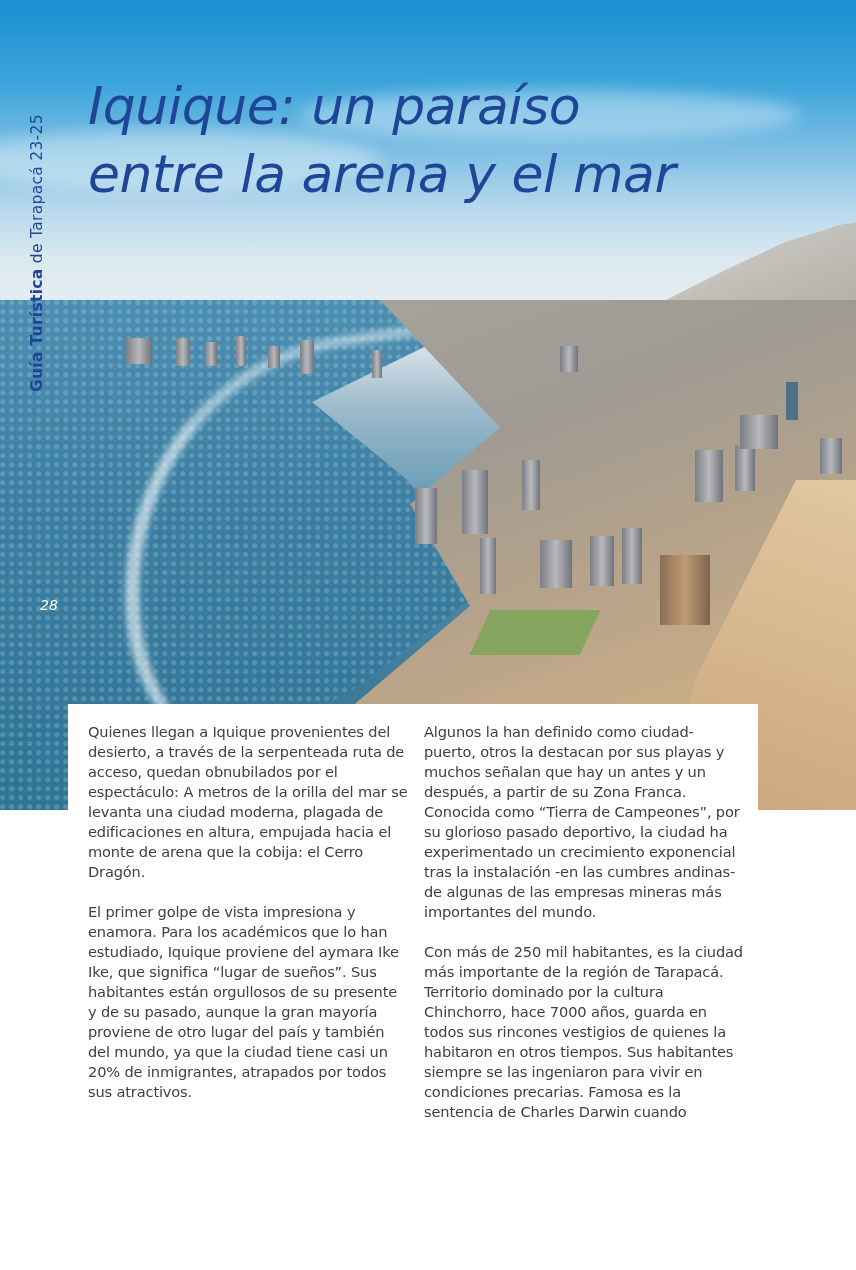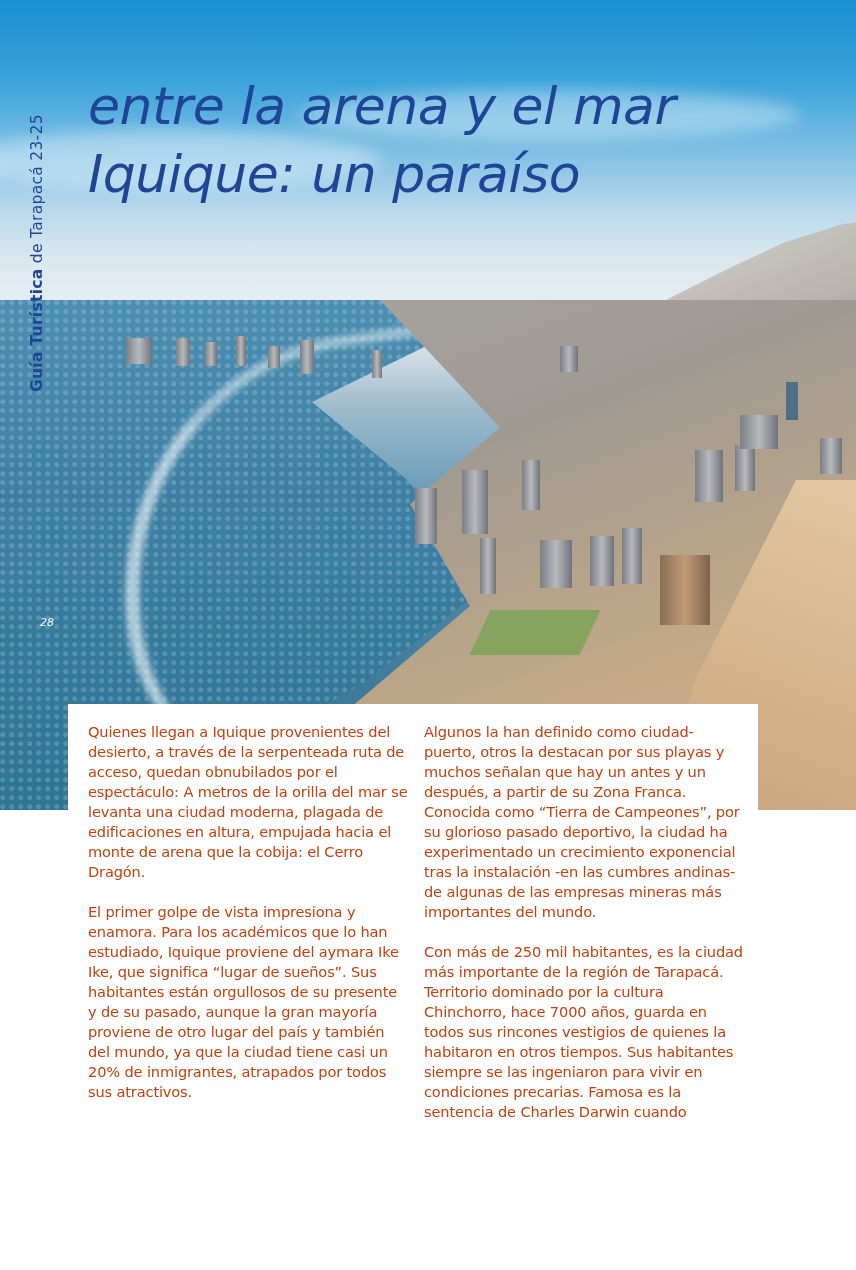--- a/index.html
+++ b/index.html
@@ -61,32 +61,32 @@
     .side-label {
       position: absolute; left: 28px; top: 392px;
       transform: rotate(-90deg); transform-origin: 0 0;
       white-space: nowrap; color: #1f4596;
       font-family: "DejaVu Sans", sans-serif; font-size: 15.5px; letter-spacing: 0.3px;
       width: 300px;
     }
     .side-label .bold { font-weight: bold; }
 
     .page-number {
-      position: absolute; left: 40px; top: 616px;
-      color: #ffffff; font-style: italic; font-size: 11px;
+      position: absolute; left: 40px; top: 597px;
+      color: #ffffff; font-style: italic; font-size: 14px;
       font-family: "DejaVu Sans", sans-serif;
     }
 
     
     .panel {
       position: absolute; left: 68px; top: 704px; width: 690px; height: 566px; background: #ffffff;
     }
     .col {
       position: absolute; top: 18px; width: 320px;
-      color: #c2410c; font-family: "DejaVu Sans", sans-serif;
+      color: #404040; font-family: "DejaVu Sans", sans-serif;
       font-size: 14.6px; line-height: 20px; letter-spacing: -0.15px;
     }
     .col.left  { left: 20px; }
     .col.right { left: 356px; }
     .col p { margin-bottom: 20px; }
     .col b { font-weight: normal; }
   </style>
 </head>
 <body>
 
@@ -117,22 +117,22 @@
   <div class="tower" style="left:622px;top:528px;width:20px;height:56px;"></div>
   <div class="tower" style="left:660px;top:555px;width:50px;height:70px;background:linear-gradient(90deg,#8b6e55,#c19a78 50%,#7e624c);"></div>
   <div class="tower" style="left:695px;top:450px;width:28px;height:52px;"></div>
   <div class="tower" style="left:735px;top:445px;width:20px;height:46px;"></div>
   <div class="tower" style="left:786px;top:382px;width:12px;height:38px;background:#4e6f87;"></div>
   <div class="tower" style="left:820px;top:438px;width:22px;height:36px;"></div>
   <div class="tower" style="left:740px;top:415px;width:38px;height:34px;"></div>
 </div>
 
 <h1 class="title">
+  <span>Iquique: un paraíso</span>
   <span>entre la arena y el mar</span>
-  <span>Iquique: un paraíso</span>
 </h1>
 
 <div class="side-label">
   <span class="bold">Guía Turística</span><span> de Tarapacá 23-25</span>
 </div>
 
 <div class="page-number">28</div>
 
 <div class="panel">
   <div class="col left">

